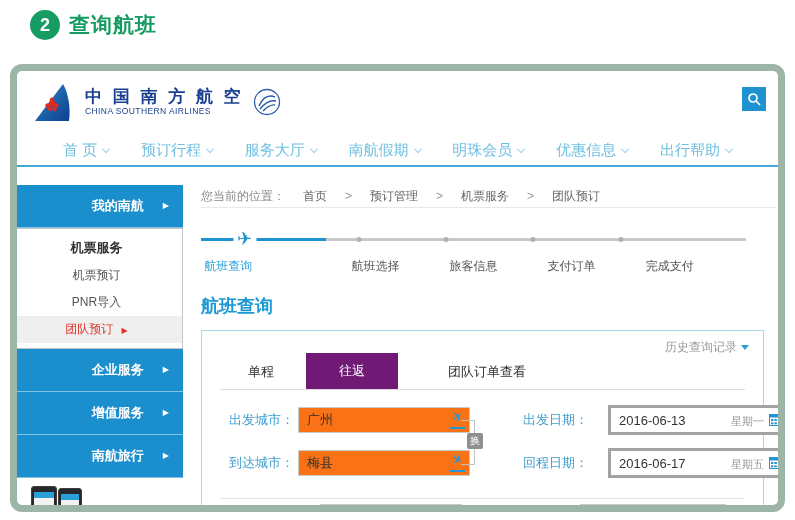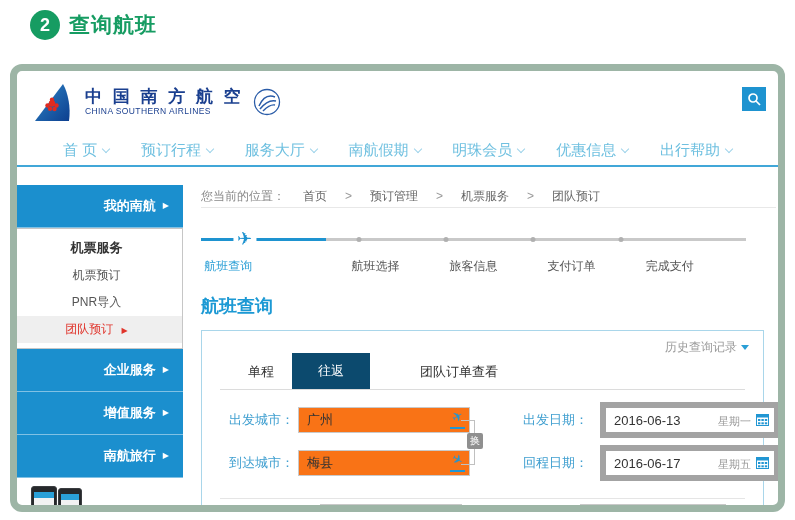--- a/index.html
+++ b/index.html
@@ -40,21 +40,21 @@
     justify-content:space-between;padding:0 46px;}
   .nav-item{display:flex;align-items:center;gap:6px;color:#6fc0e0;font-size:15px;cursor:pointer;}
   .chev{width:5px;height:5px;border-right:1px solid #9ed3ea;border-bottom:1px solid #9ed3ea;
     transform:rotate(45deg);margin-top:-3px;}
 
   .body-row{display:flex;margin-top:18px;}
 
   
   .sidebar{width:166px;flex:none;}
   .side-item{height:42px;background:#1b8fce;color:#fff;font-size:13px;font-weight:bold;
-    display:flex;align-items:center;justify-content:flex-end;padding-right:14px;gap:7px;
+    display:flex;align-items:center;justify-content:flex-end;padding-right:14px;gap:19px;
     border-bottom:1px solid rgba(255,255,255,.45);cursor:pointer;}
   .side-arrow{font-size:8px;line-height:1;}
   .flyout{margin-left:-7px;background:#fff;border:1px solid #c6c6c6;padding:5px 0;}
   .flyout-title{font-size:13px;font-weight:bold;color:#333;text-align:center;padding:5px 0;}
   .flyout-item{font-size:12px;color:#555;text-align:center;padding:5px 0;cursor:pointer;}
   .flyout-item.active{color:#e0342b;background:#efefef;}
   .red-arrow{font-size:8px;color:#e0342b;margin-left:5px;}
   .app-promo{position:relative;height:50px;margin-top:4px;cursor:pointer;}
   .phone{position:absolute;background:#26282b;border-radius:3px;border:1px solid #3a3d40;}
   .phone.p1{left:14px;bottom:2px;width:24px;height:42px;z-index:2;}
@@ -86,40 +86,40 @@
   
   .query-box{margin-top:12px;margin-right:14px;border:1px solid #a9d6ea;position:relative;
     height:190px;padding:6px 18px 0;}
   .history{position:absolute;right:14px;top:8px;font-size:12px;color:#999;display:flex;
     align-items:center;gap:4px;cursor:pointer;}
   .tri-down{width:0;height:0;border-left:4px solid transparent;border-right:4px solid transparent;
     border-top:5px solid #2a9fd6;}
   .tabs{display:flex;align-items:flex-end;border-bottom:1px solid #dcdcdc;margin-top:16px;}
   .tab{font-size:13px;color:#333;padding:8px 18px;cursor:pointer;}
   .tab.t0{margin-left:10px;}
-  .tab.active{background:#0c4a6e;color:#fff;padding:9px 26px;margin-left:0;}
+  .tab.active{background:#701a75;color:#fff;padding:9px 33px;margin-left:14px;}
   .tab.t2{margin-left:32px;}
 
   .form-area{display:flex;margin-top:16px;}
   .city-col{position:relative;margin-right:44px;}
   .form-row{display:flex;align-items:center;height:28px;margin-bottom:15px;}
   .form-label{width:74px;text-align:right;color:#3f9fd0;font-size:13px;flex:none;}
   .input-wrap{position:relative;margin-left:4px;}
   .city-input{width:118px;height:24px;border:1px solid #c9c9c9;font-size:13px;color:#333;
     padding:0 44px 0 8px;outline:none;font-family:inherit;background:#f97316;}
   .plane-icon{position:absolute;right:7px;top:3px;color:#2196d3;font-size:13px;line-height:1;}
   .plane-up{display:inline-block;transform:rotate(-32deg);}
   .plane-down{display:inline-block;transform:rotate(32deg);}
   .g-bar{position:absolute;right:5px;bottom:4px;width:15px;height:2px;background:#2196d3;}
   .bracket{position:absolute;left:241px;top:14px;width:13px;height:43px;
     border:1px solid #c0c0c0;border-left:none;}
   .swap-badge{position:absolute;left:247px;top:27px;width:16px;height:16px;background:#8f8f8f;
     color:#fff;font-size:10px;line-height:16px;text-align:center;border-radius:2px;cursor:pointer;z-index:2;}
-  .date-input{position:relative;width:168px;height:24px;border:6px solid #a3a3a3;margin-left:12px;
-    background:#fff;cursor:pointer;}
+  .date-input{position:relative;width:168px;height:24px;border:3px solid #a3a3a3;margin-left:20px;
+    background:#fff;cursor:pointer;padding-left:8px;}
   .date-val{position:absolute;left:8px;top:5px;font-size:13px;color:#333;}
   .weekday{position:absolute;right:23px;top:6px;font-size:11px;color:#999;}
   .cal-icon{position:absolute;right:5px;top:6px;line-height:0;}
 
   .divider{border-top:1px solid #e5e5e5;margin-top:6px;}
   .partial-row{display:flex;margin-top:5px;}
   .partial-input{height:26px;border:1px solid #c9c9c9;background:#fff;outline:none;}
   .pi1{width:136px;margin-left:100px;}
   .pi2{width:140px;margin-left:118px;}
 </style>

